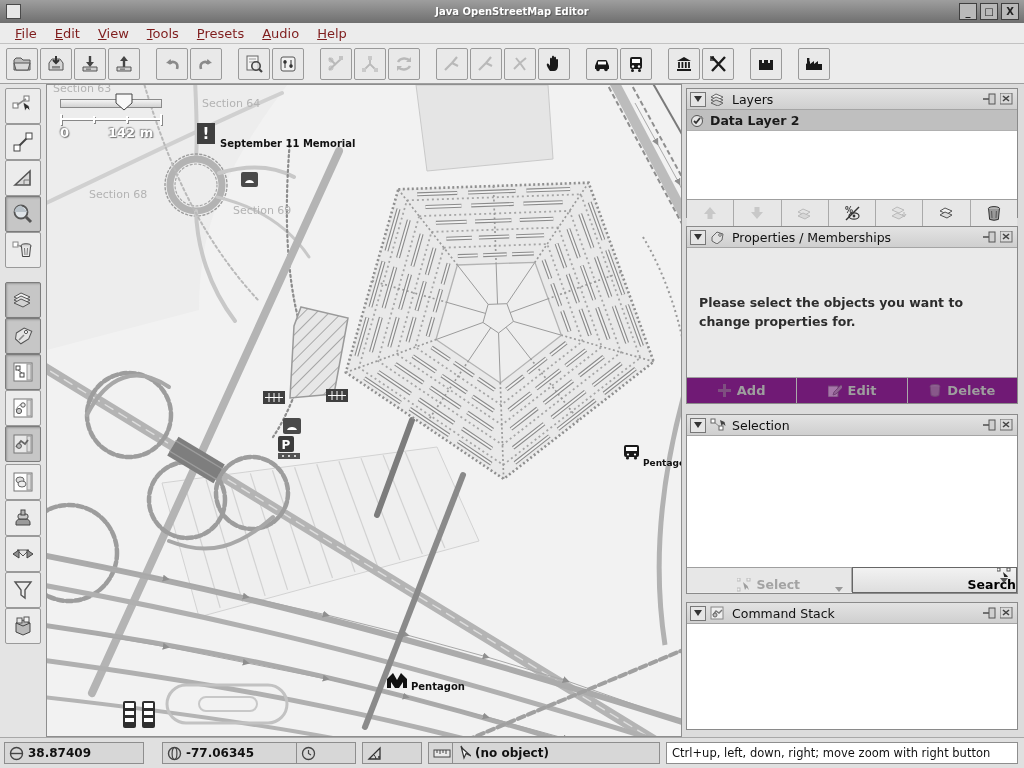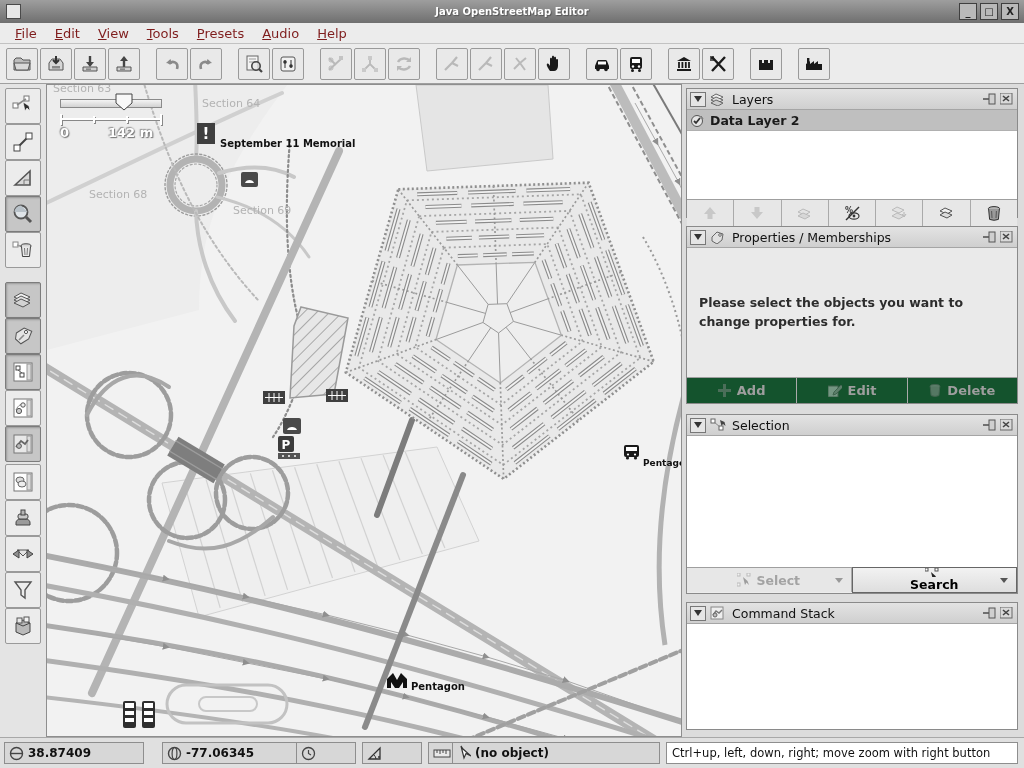--- a/index.html
+++ b/index.html
@@ -60,24 +60,24 @@
   .lay-btn{flex:1;height:26px;border-right:1px solid #aaa;background:#e7e7e7;
     display:flex;align-items:center;justify-content:center;}
   .lay-btn:last-child{border-right:none;}
   .lay-btn.off svg{opacity:.35;}
   .layer-row{height:20px;display:flex;align-items:center;background:#bfbfbf;
     font-size:12.5px;font-weight:bold;color:#1a1a1a;padding-left:3px;border-bottom:1px solid #b0b0b0;}
   .layer-row .nm{margin-left:5px;}
   #props-body{background:#eaeaea;display:flex;align-items:center;padding:0 12px;
     font-size:12.5px;font-weight:bold;color:#2d2d2d;line-height:1.5;}
   .pbtn{flex:1;height:25px;display:flex;align-items:center;justify-content:center;
-    border-right:1px solid #aaa;background:#14532d;font-size:13px;font-weight:bold;color:#9e9e9e;}
+    border-right:1px solid #aaa;background:#701a75;font-size:13px;font-weight:bold;color:#9e9e9e;}
   .pbtn:last-child{border-right:none;}
   .pbtn svg{margin-right:6px;opacity:.45;}
-  .selbtn{flex:1;height:24px;display:flex;align-items:center;justify-content:center;
+  .selbtn{flex:1;height:24px;display:flex;align-items:flex-end;justify-content:center;
     background:#e7e7e7;border-right:1px solid #aaa;font-size:12.5px;font-weight:bold;position:relative;}
   .selbtn:last-child{border-right:none;flex-direction:column;}
   .selbtn .caret{position:absolute;right:8px;width:0;height:0;border-left:4px solid transparent;
     border-right:4px solid transparent;border-top:5px solid #555;}
   .selbtn.disabled{color:#a3a3a3;}
   .selbtn.disabled .caret{border-top-color:#999;}
   .selbtn.active{color:#000;background:linear-gradient(#f2f2f2,#dedede);border:1px solid #666;margin:-1px 0;}
   .selbtn svg{margin-right:5px;}
   
   #statusbar{position:absolute;left:0;top:737px;width:1024px;height:31px;background:#e0e0e0;

